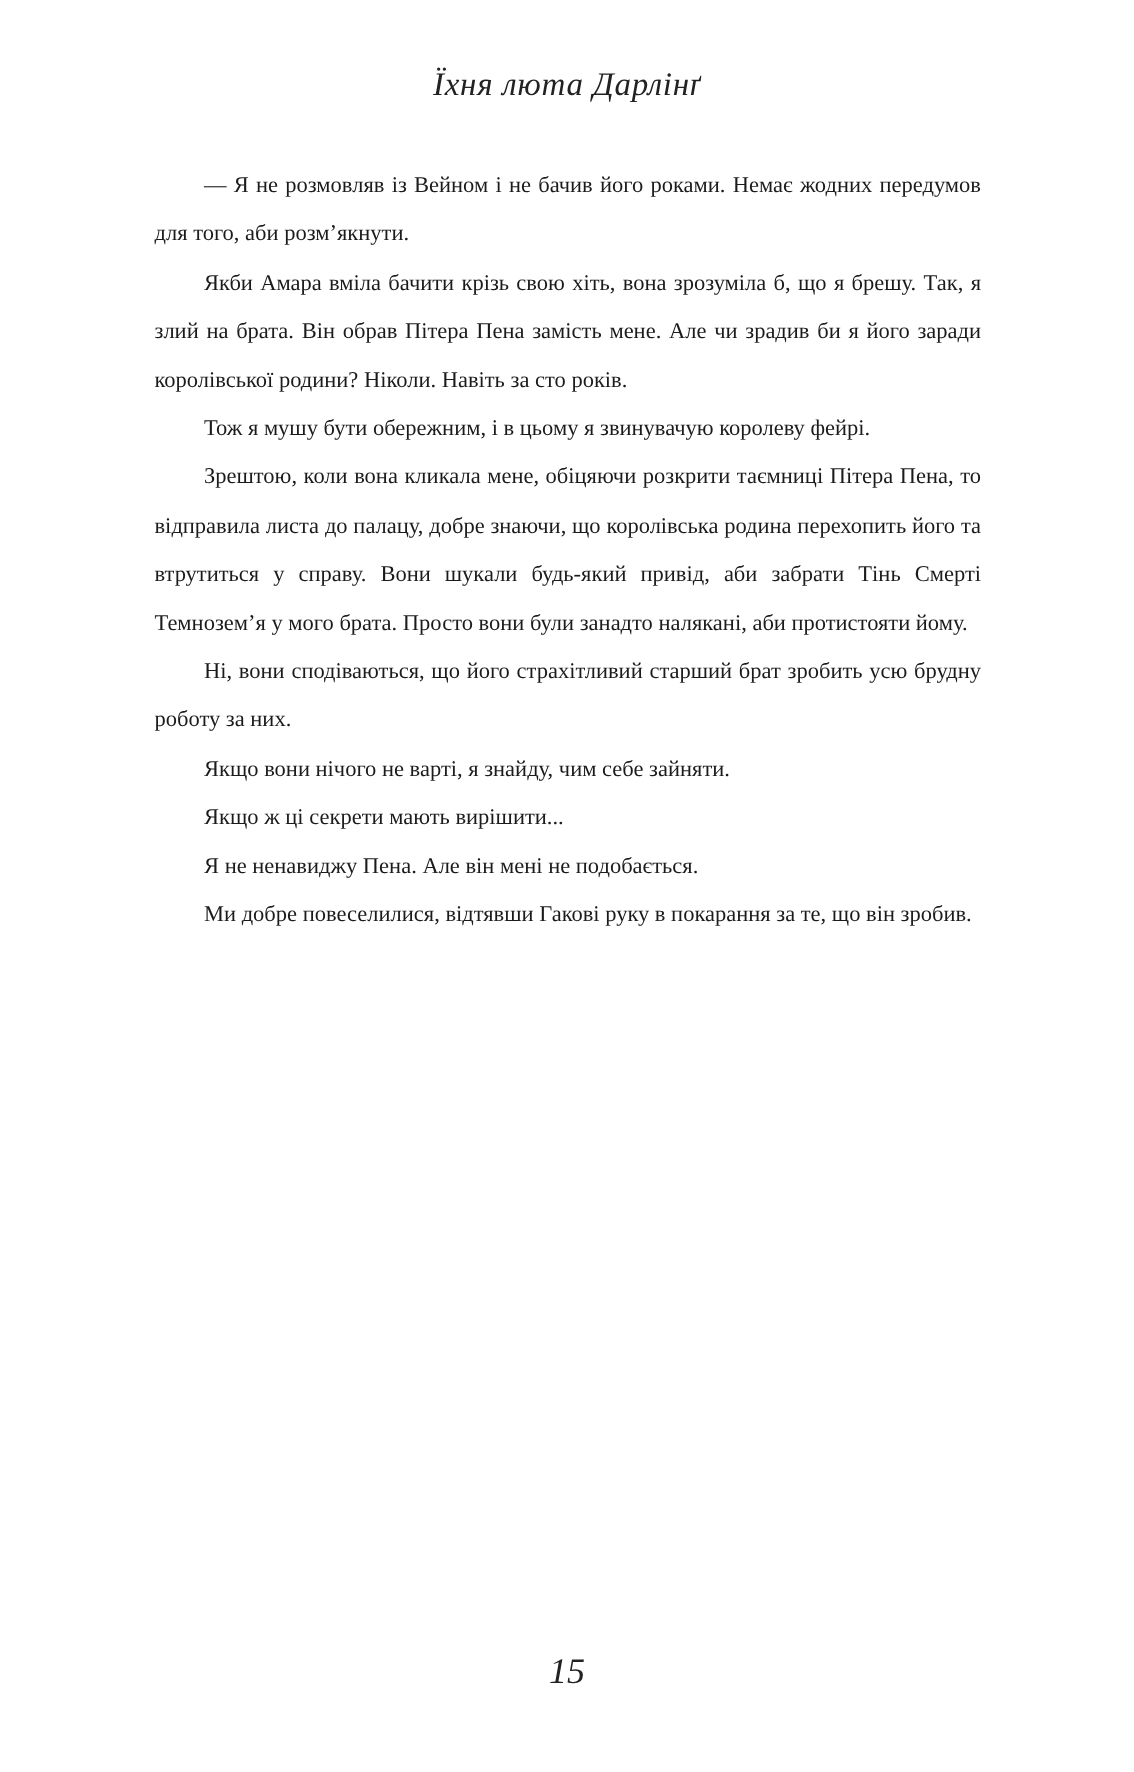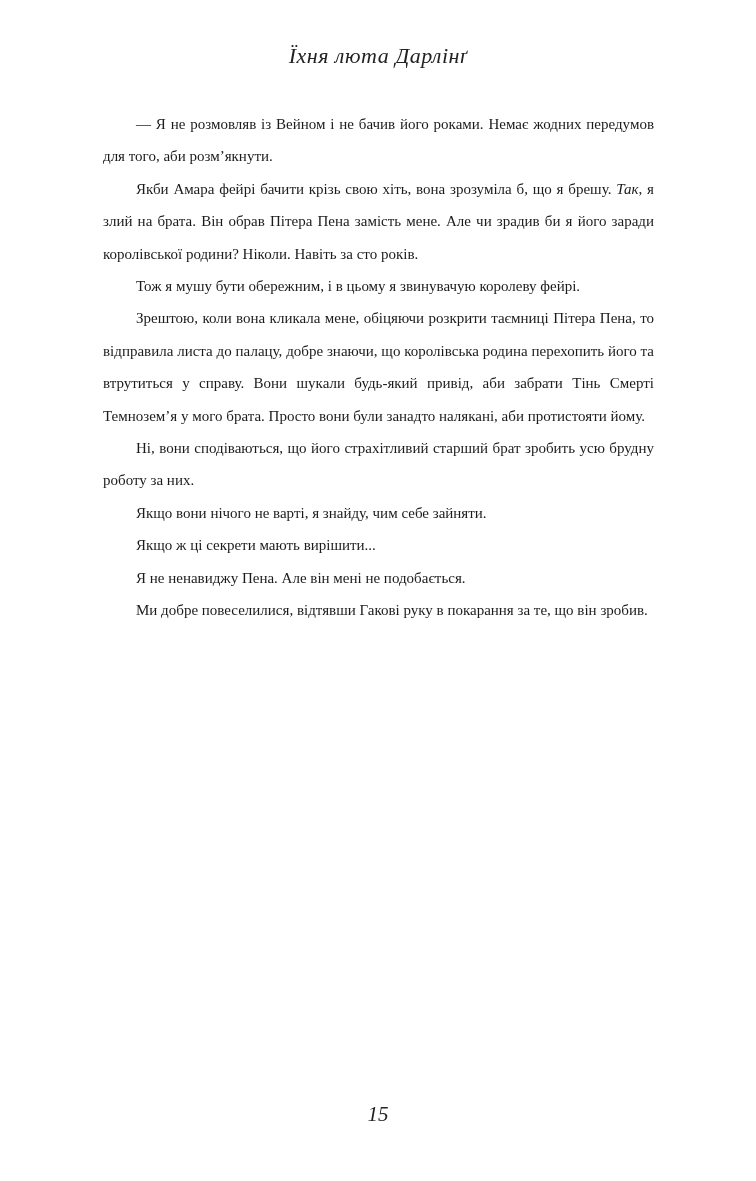--- a/index.html
+++ b/index.html
@@ -41,43 +41,42 @@
     text-align: justify;
     text-justify: inter-word;
     color: #1b1b1b;
   }
   .para {
     margin: 0;
     padding: 0;
     text-indent: 33px;
   }
   .italic {
-    font-style: italic;
     margin-top: 32px;
   }
   .page-number {
     position: absolute;
     top: 1102px;
     left: 0;
     width: 100%;
     text-align: center;
     font-style: italic;
-    font-size: 21px;
+    font-size: 24px;
     color: #222222;
   }
 </style>
 </head>
 <body>
 
 <div class="page">
   <div class="running-head">Їхня люта Дарлінґ</div>
 
   <div class="body-text">
       <p class="para"><span>— Я не розмовляв із Вейном і не бачив його роками. Немає жодних передумов для того, аби розм’якнути.</span></p>
-      <p class="para"><span>Якби Амара фейрі бачити крізь свою хіть, вона зрозуміла б, що я брешу. </span><span class="italic">Так</span><span>, я злий на брата. Він обрав Пітера Пена замість мене. Але чи зрадив би я його заради королівської родини? Ніколи. Навіть за сто років.</span></p>
+      <p class="para"><span>Якби Амара вміла бачити крізь свою хіть, вона зрозуміла б, що я брешу. </span><span class="italic">Так</span><span>, я злий на брата. Він обрав Пітера Пена замість мене. Але чи зрадив би я його заради королівської родини? Ніколи. Навіть за сто років.</span></p>
       <p class="para"><span>Тож я мушу бути обережним, і в цьому я звинувачую королеву фейрі.</span></p>
       <p class="para"><span>Зрештою, коли вона кликала мене, обіцяючи розкрити таємниці Пітера Пена, то відправила листа до палацу, добре знаючи, що королівська родина перехопить його та втрутиться у справу. Вони шукали будь-який привід, аби забрати Тінь Смерті Темнозем’я у мого брата. Просто вони були занадто налякані, аби протистояти йому.</span></p>
       <p class="para"><span>Ні, вони сподіваються, що його страхітливий старший брат зробить усю брудну роботу за них.</span></p>
       <p class="para"><span>Якщо вони нічого не варті, я знайду, чим себе зайняти.</span></p>
       <p class="para"><span>Якщо ж ці секрети мають вирішити...</span></p>
       <p class="para"><span>Я не ненавиджу Пена. Але він мені не подобається.</span></p>
       <p class="para"><span>Ми добре повеселилися, відтявши Гакові руку в покарання за те, що він зробив.</span></p>
     </div>
 
   <div class="page-number">15</div>

